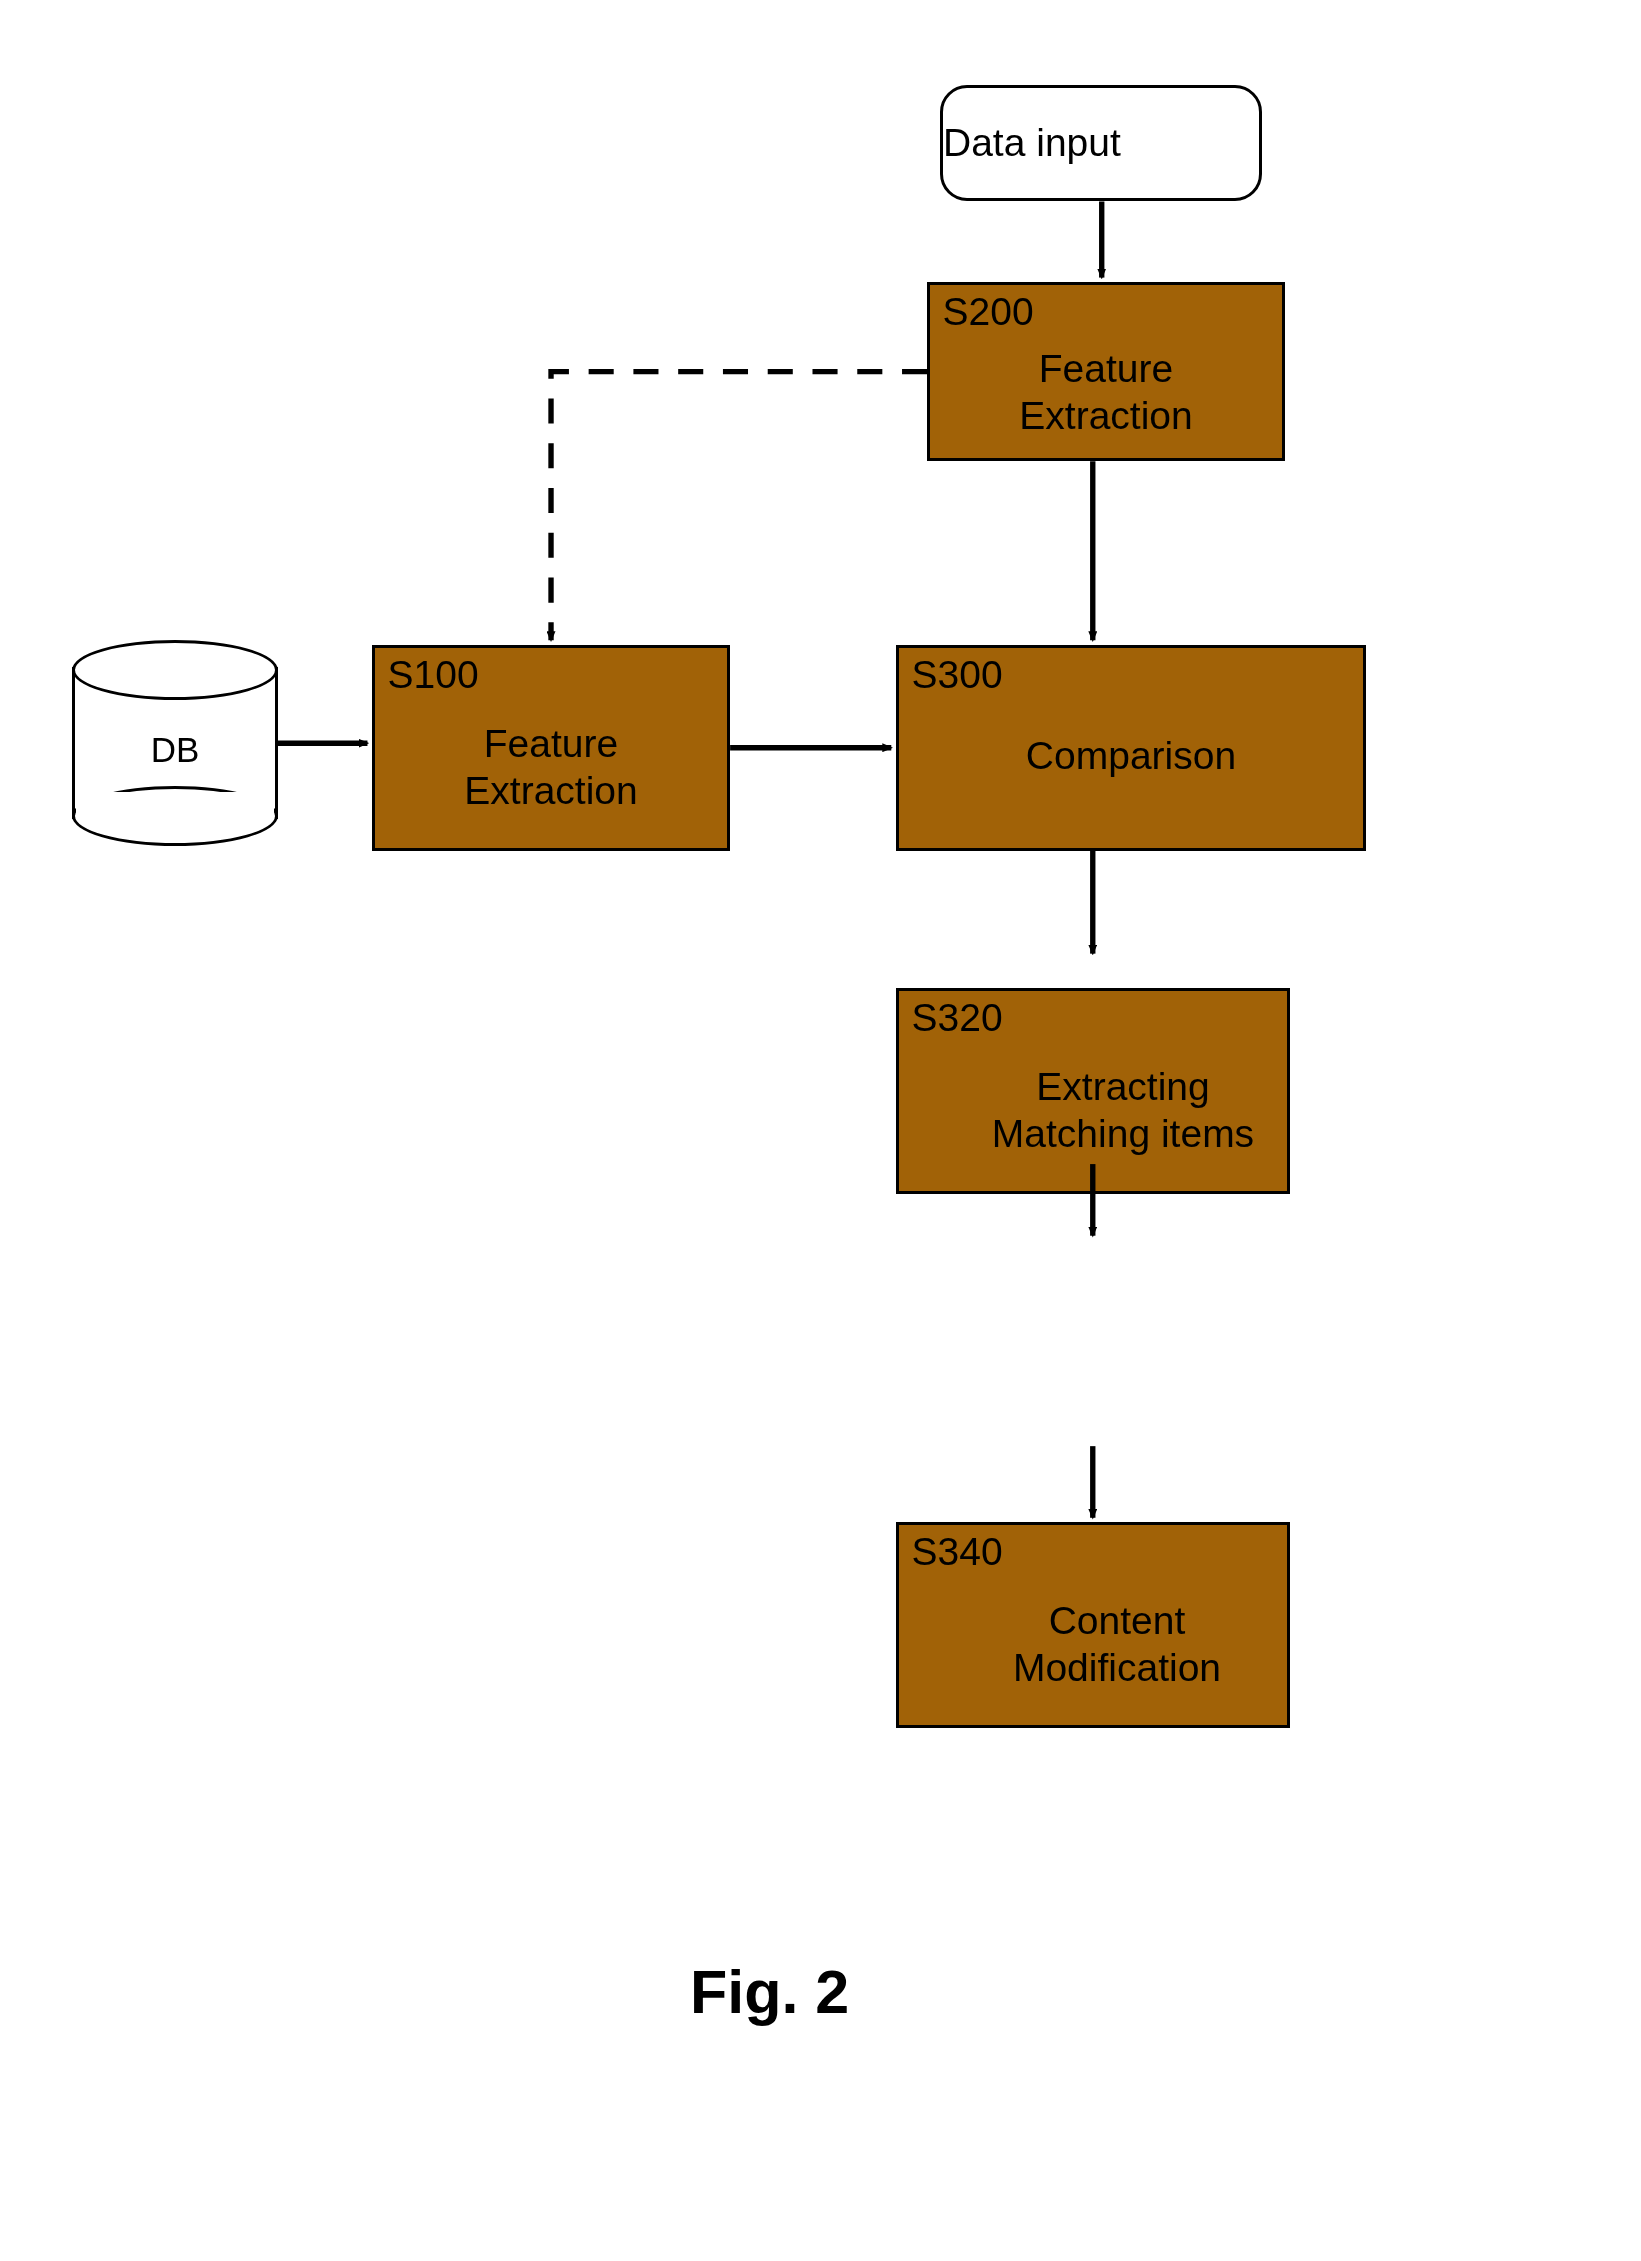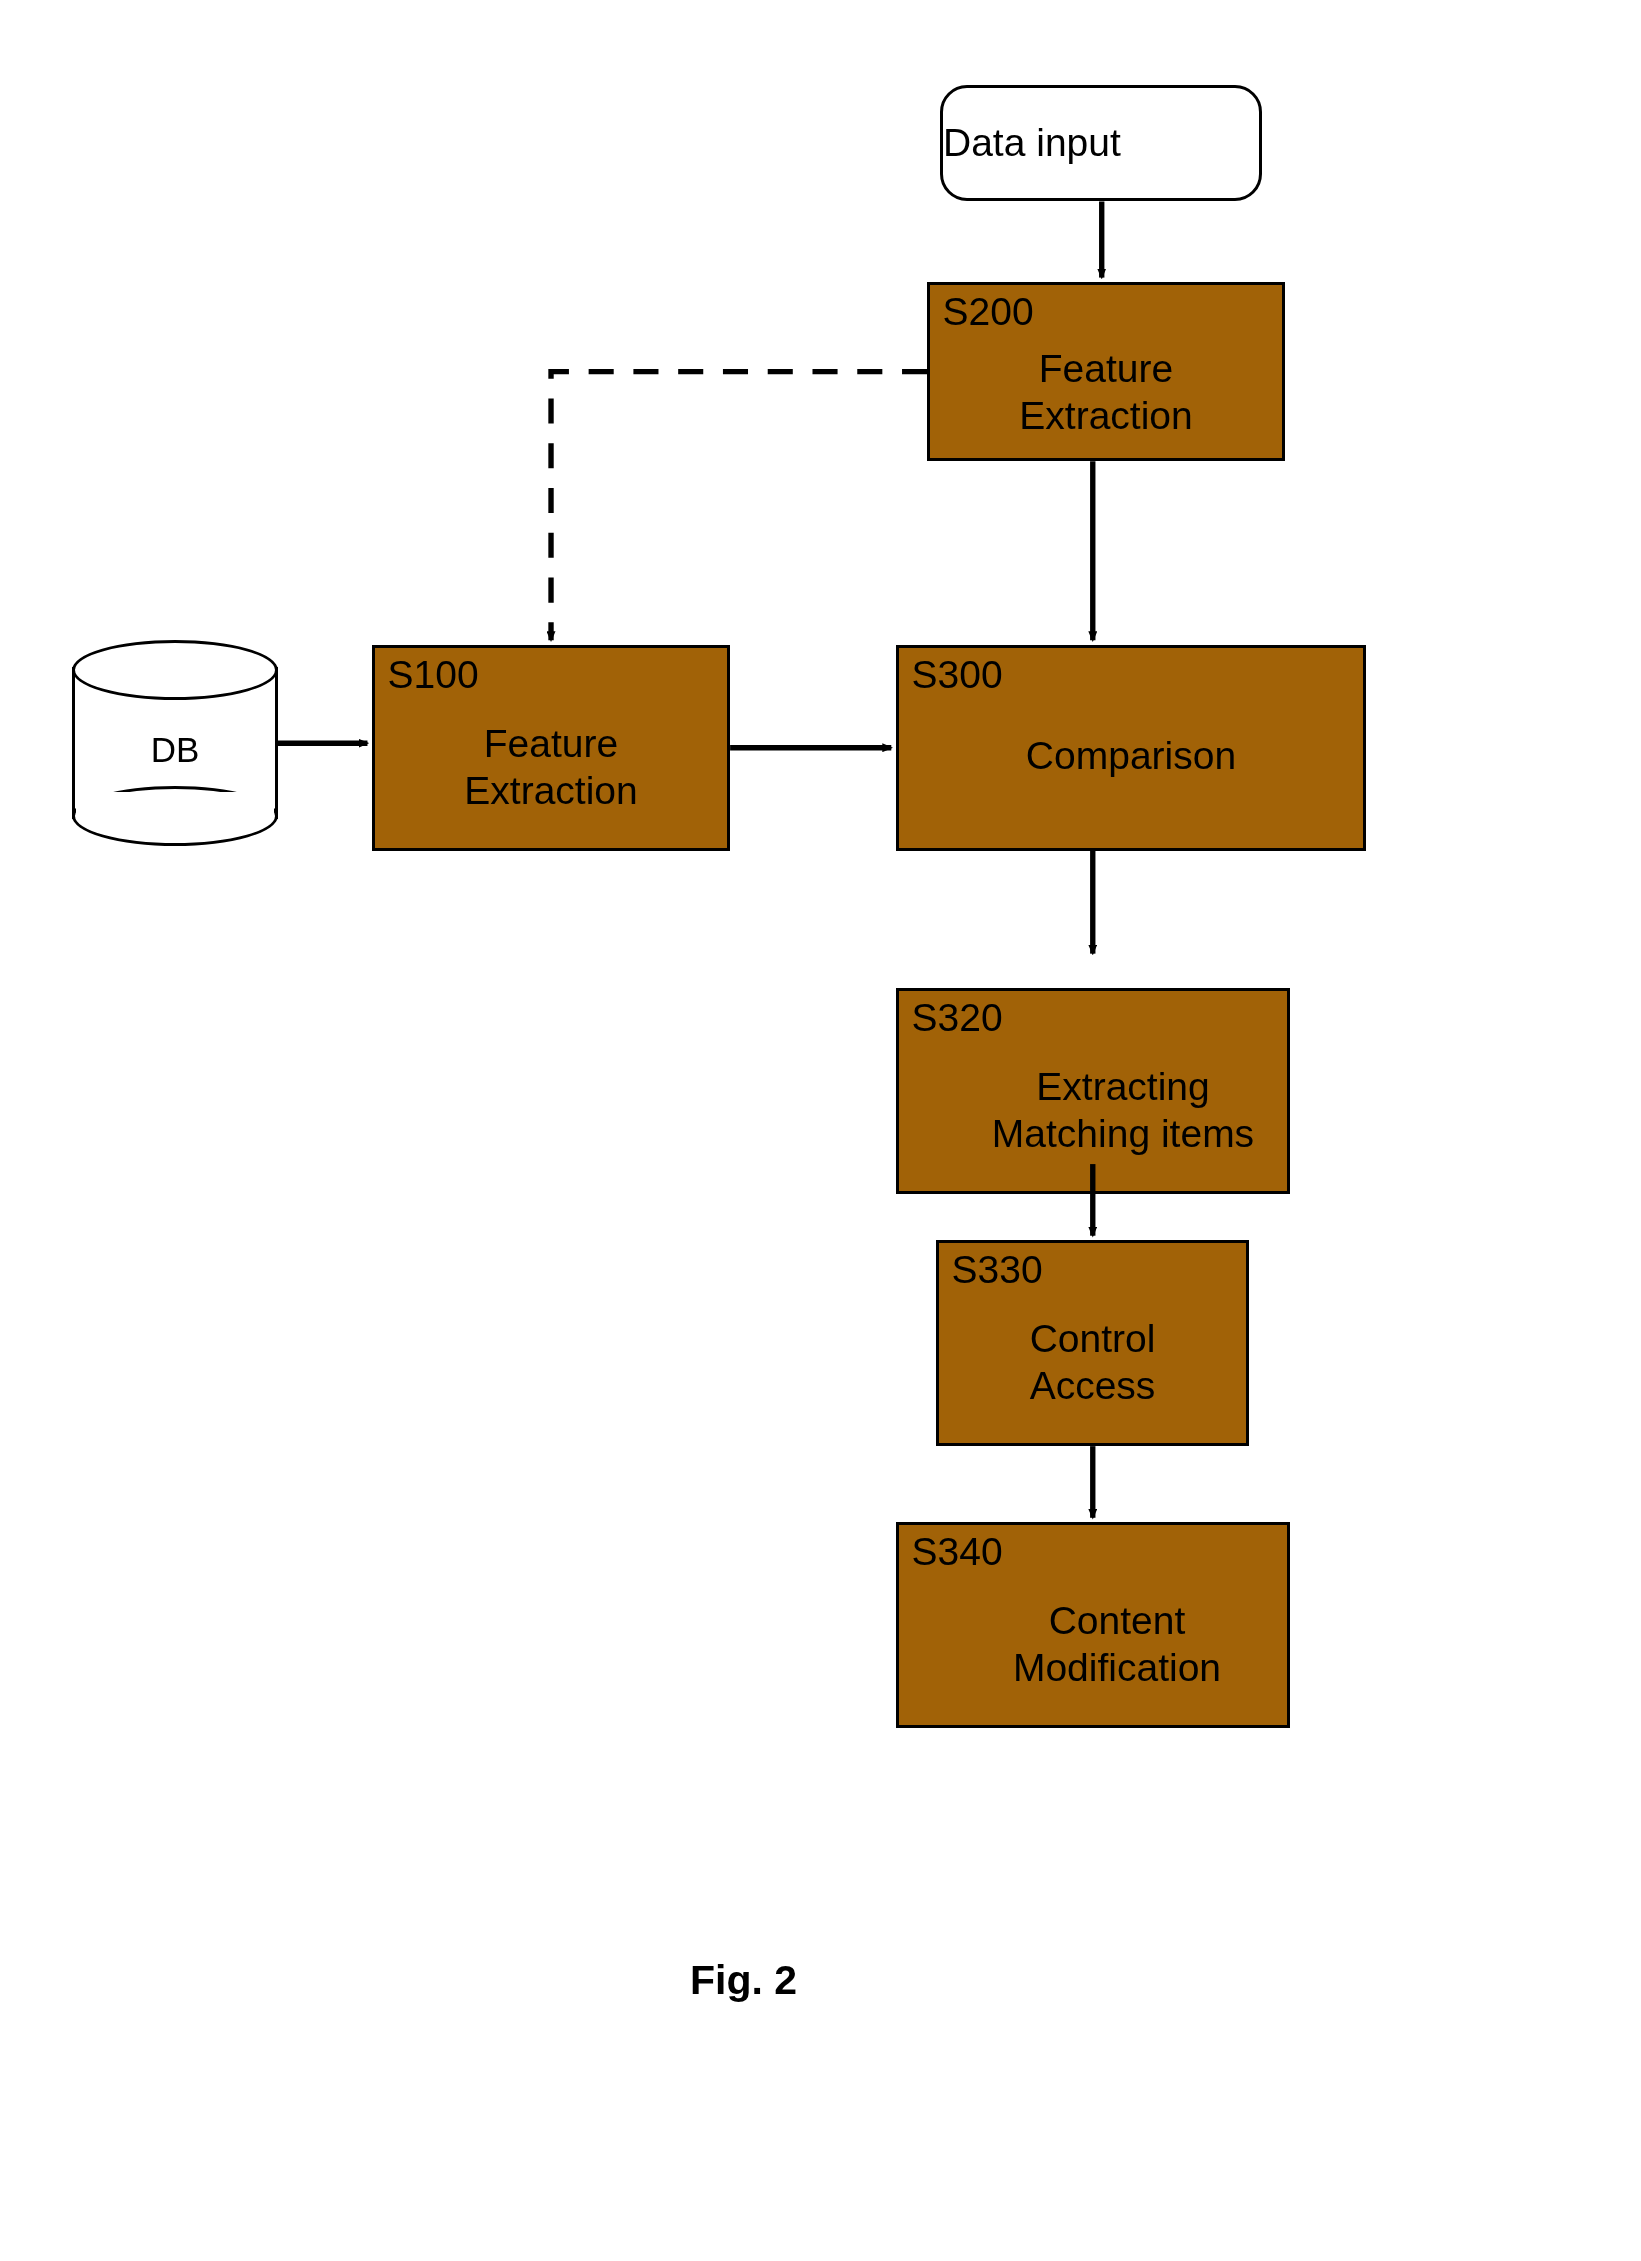--- a/index.html
+++ b/index.html
@@ -39,21 +39,21 @@
   }
   .step-label {
     position: absolute;
     width: 100%;
     text-align: center;
     font-size: 39px;
     line-height: 1.2;
   }
   .caption {
     position: absolute;
-    font-size: 41px;
+    font-size: 61px;
     font-weight: bold;
   }
   
   .cylinder {
     position: absolute;
   }
   .cyl-body {
     position: absolute;
     left: 0; right: 0;
     border-left: 3.6px solid #000;
@@ -116,24 +116,20 @@
   <div class="box" style="left:896px; top:645px; width:470px; height:206px;">
     <div class="step-id">S300</div>
     <div class="step-label" style="top:85px;">Comparison</div>
   </div>
 
   <div class="box" style="left:896px; top:988px; width:394px; height:206px;">
     <div class="step-id">S320</div>
     <div class="step-label" style="top:73px;margin-left:30px;">Extracting<br>Matching items</div>
   </div>
 
-  <div class="box" style="left:936px; top:1240px; width:313px; height:206px;">
-    <div class="step-id">S330</div>
-    <div class="step-label" style="top:73px;">Control<br>Access</div>
-  </div>
 
   <div class="box" style="left:896px; top:1522px; width:394px; height:206px;padding-left:24px;">
     <div class="step-id">S340</div>
     <div class="step-label" style="top:73px;">Content<br>Modification</div>
   </div>
 
   <div class="caption" style="left:690px; top:1957px;">Fig. 2</div>
 
   <svg class="overlay" viewBox="0 0 1833 2525">
     <defs>

